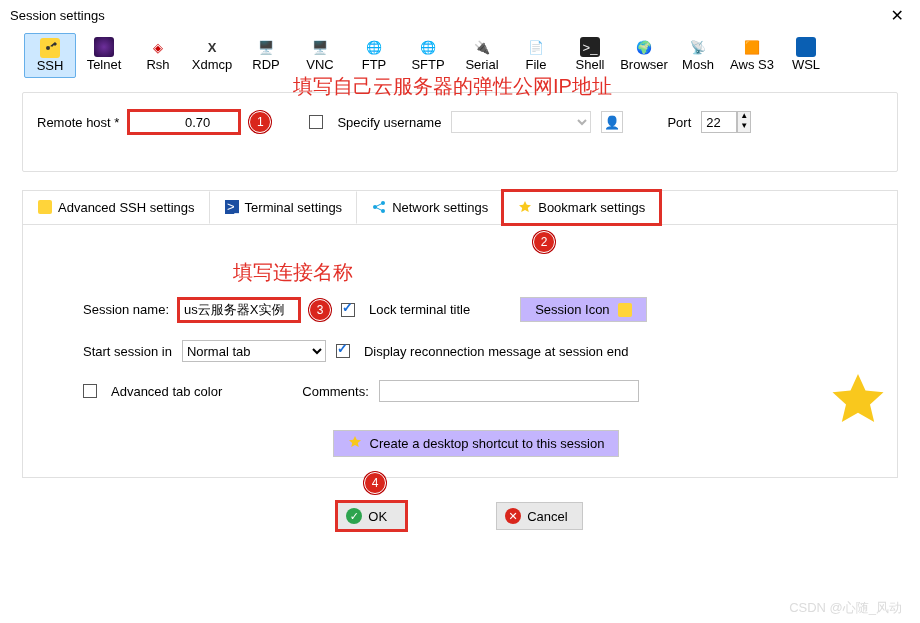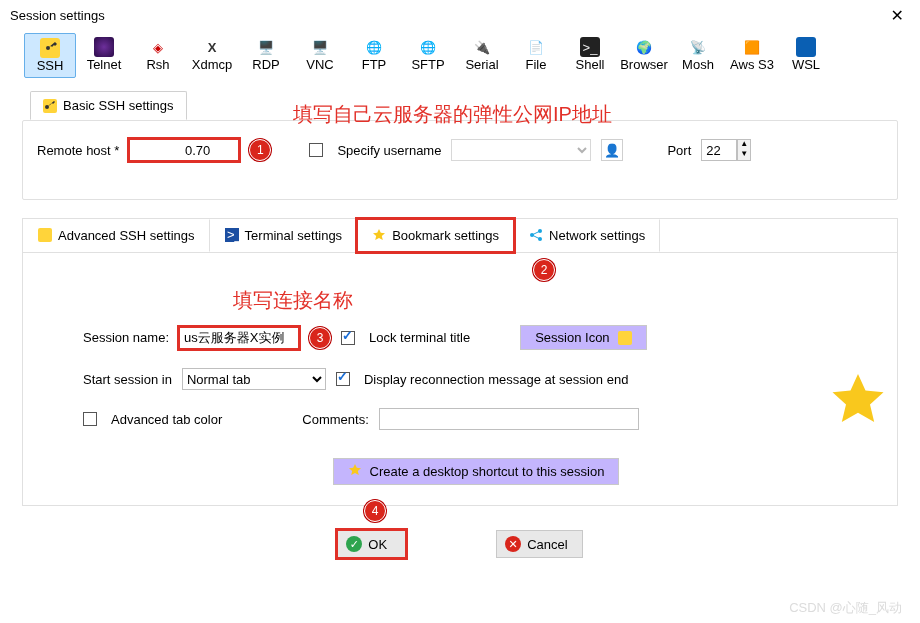--- a/index.html
+++ b/index.html
@@ -116,31 +116,20 @@
   </div>
   <div class="tb-item">
     <div class="tb-icon" style="background:#0a5fb3;"></div>
     <span>WSL</span>
   </div>
 </div>
 
 <div class="panel">
 
   <div style="position:relative;">
-    <div class="tabs-top" style="position:relative; z-index:2; margin-bottom:-1px;">
-      <div class="tab">
-        <span class="micon">
-          <svg width="14" height="14">
-              <rect width="14" height="14" fill="#ffd43a" rx="2"></rect>
-              <path d="M4 10 a2 2 0 1 1 0-4 a2 2 0 0 1 0 4 M5 7 l6 -5 l1 1 l-2 2 l-1 -1 l-2 2 z" fill="#333"></path>
-            </svg>
-        </span>
-        <span>Basic SSH settings</span>
-      </div>
-    </div>
     <div class="group" style="min-height:80px;">
       <div class="anno" style="position:absolute; top:-20px; left:270px;">填写自己云服务器的弹性公网IP地址</div>
       <div class="body">
         <span>Remote host *</span>
         <input type="text" class="redbox" style="width: 110px;" value="              0.70">
         <div class="marker">1</div>
         <div style="width:18px;"></div>
         <span class="checkbox"></span>
         <span>Specify username</span>
         <select disabled="" style="width:140px;opacity:0.6"></select>
@@ -168,34 +157,34 @@
             </svg></span>
         <span>Advanced SSH settings</span>
       </div>
       <div class="tab2">
         <span class="micon"><svg width="14" height="14">
               <rect width="14" height="14" fill="#1b4ea1"></rect>
               <text x="2" y="11" font-size="9" fill="#fff">&gt;_</text>
             </svg></span>
         <span>Terminal settings</span>
       </div>
-      <div class="tab2 sel">
-        <span class="micon"><svg width="14" height="14">
-              <path d="M7 1 l1.8 3.8 4.2 .4 -3.2 2.8 1 4.1 -3.8-2.2 -3.8 2.2 1-4.1 -3.2-2.8 4.2-.4z" fill="#f9c81d"></path>
-            </svg></span>
-        <span>Bookmark settings</span>
-      </div>
       <div class="tab2">
         <span class="micon"><svg width="14" height="14">
               <circle cx="3" cy="7" r="2" fill="#19a5e1"></circle>
               <circle cx="11" cy="3" r="2" fill="#19a5e1"></circle>
               <circle cx="11" cy="11" r="2" fill="#19a5e1"></circle>
               <path d="M3 7 L11 3 M3 7 L11 11" stroke="#19a5e1"></path>
             </svg></span>
         <span>Network settings</span>
+      </div>
+      <div class="tab2 sel">
+        <span class="micon"><svg width="14" height="14">
+              <path d="M7 1 l1.8 3.8 4.2 .4 -3.2 2.8 1 4.1 -3.8-2.2 -3.8 2.2 1-4.1 -3.2-2.8 4.2-.4z" fill="#f9c81d"></path>
+            </svg></span>
+        <span>Bookmark settings</span>
       </div>
     </div>
     <div style="display:flex; justify-content:flex-start; margin-left:510px; margin-top:6px;">
       <div class="marker">2</div>
     </div>
     <div class="inner">
       <div class="anno" style="position:absolute; top:6px; left:210px;">填写连接名称</div>
 
       <div class="line">
         <span>Session name:</span>

